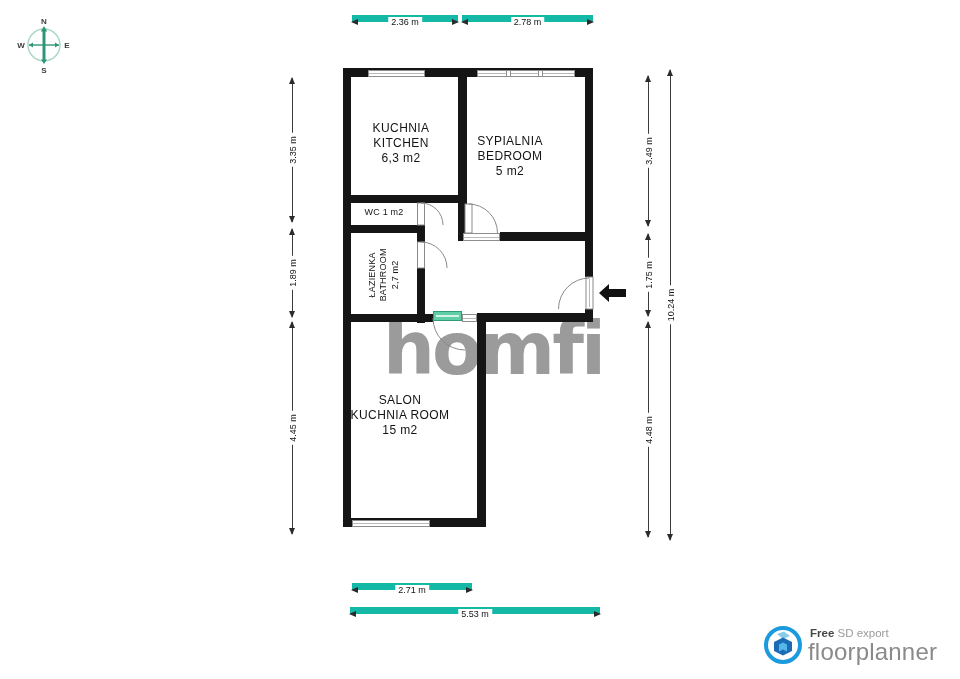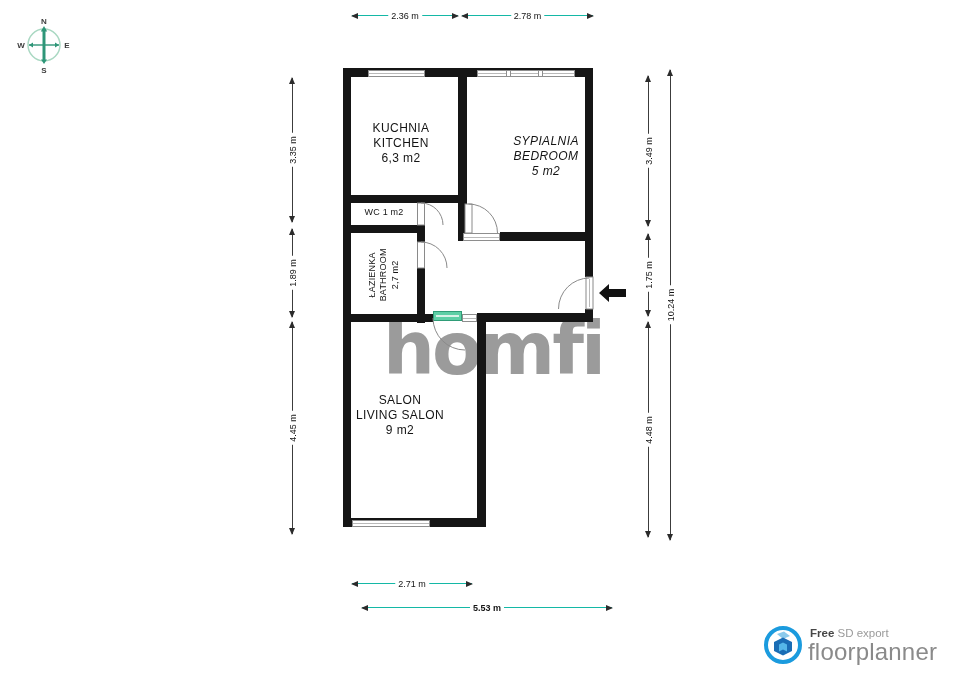--- a/index.html
+++ b/index.html
@@ -17,21 +17,21 @@
   
   .room-label{position:absolute;z-index:7;text-align:center;font-size:12px;line-height:1.25;
               letter-spacing:.4px;color:#141414;white-space:nowrap;}
   .room-label.small{font-size:9px;letter-spacing:.2px;}
   .rot{transform:rotate(-90deg);transform-origin:center center;}
   
   .watermark{position:absolute;z-index:2;font-family:"DejaVu Sans", sans-serif;font-weight:bold;
              color:#9b9b9b;font-size:73px;letter-spacing:-3px;line-height:1;}
   
   .hdim,.vdim{position:absolute;z-index:8;}
-  .hdim{height:0;border-top:1px solid #14b8a6;}
+  .hdim{height:0;border-top:7px solid #14b8a6;}
   .vdim{width:0;border-left:1px solid #3c3c3c;}
   .ah{position:absolute;width:0;height:0;}
   .hdim .ah.l{left:-1px;top:-3.5px;border-right:7px solid #2b2b2b;border-top:3px solid transparent;border-bottom:3px solid transparent;}
   .hdim .ah.r{right:-1px;top:-3.5px;border-left:7px solid #2b2b2b;border-top:3px solid transparent;border-bottom:3px solid transparent;}
   .vdim .ah.t{top:-1px;left:-4px;border-bottom:7px solid #2b2b2b;border-left:3px solid transparent;border-right:3px solid transparent;}
   .vdim .ah.b{bottom:-1px;left:-4px;border-top:7px solid #2b2b2b;border-left:3px solid transparent;border-right:3px solid transparent;}
   .dimlab{position:absolute;left:50%;top:50%;background:#fff;padding:0 3px;font-size:9px;color:#141414;white-space:nowrap;}
   .hdim .dimlab{transform:translate(-50%,-50%);}
   .vdim .dimlab{transform:translate(-50%,-50%) rotate(-90deg);}
   
@@ -108,37 +108,37 @@
     <path d="M433,318 A32,32 0 0 0 465,350" fill="none" stroke="#8a8a8a" stroke-width="1"></path>
 
     <polygon points="599,293 609,284 609,289 626,289 626,297 609,297 609,302" fill="#111"></polygon>
   </svg>
 
   <div class="room-label" style="left:331px;top:121px;width:140px;">
     <span>KUCHNIA</span><br>
     <span>KITCHEN</span><br>
     <span>6,3 m2</span>
   </div>
-  <div class="room-label" style="left:476px;top:134px;width:140px;font-style:italic;">
+  <div class="room-label" style="left:440px;top:134px;width:140px;">
     <span>SYPIALNIA</span><br>
     <span>BEDROOM</span><br>
     <span>5 m2</span>
   </div>
   <div class="room-label small" style="left:344px;top:207px;width:80px;">
     <span>WC 1 m2</span>
   </div>
   <div class="room-label small rot" style="left:334px;top:258px;width:100px;">
     <span>ŁAZIENKA</span><br>
     <span>BATHROOM</span><br>
     <span>2,7 m2</span>
   </div>
   <div class="room-label" style="left:320px;top:393px;width:160px;">
     <span>SALON</span><br>
-    <span>LIVING SALON</span><br>
-    <span>9 m2</span>
+    <span>KUCHNIA ROOM</span><br>
+    <span>15 m2</span>
   </div>
 
   <div class="hdim" style="left:352px;top:15px;width:106px;">
     <span class="ah l"></span>
       <span class="ah r"></span>
     <span class="dimlab">2.36 m</span>
   </div>
   <div class="hdim" style="left:462px;top:15px;width:131px;">
     <span class="ah l"></span>
       <span class="ah r"></span>
@@ -181,21 +181,21 @@
     <span class="ah t"></span>
       <span class="ah b"></span>
     <span class="dimlab">10.24 m</span>
   </div>
 
   <div class="hdim" style="left:352px;top:583px;width:120px;">
     <span class="ah l"></span>
       <span class="ah r"></span>
     <span class="dimlab">2.71 m</span>
   </div>
-  <div class="hdim" style="left:362px;top:607px;width:250px;font-weight:bold;">
+  <div class="hdim" style="left:350px;top:607px;width:250px;">
     <span class="ah l"></span>
       <span class="ah r"></span>
     <span class="dimlab">5.53 m</span>
   </div>
 
   <div class="brand" style="left:762px;top:624px;width:196px;height:44px;">
     <svg width="42" height="42" viewBox="0 0 42 42" style="position:absolute;left:0;top:0;">
       <circle cx="21" cy="21" r="17" fill="#ffffff" stroke="#1b9bde" stroke-width="4"></circle>
       <polygon points="15,10 22,7.5 28,12 21,15" fill="#8ccaec"></polygon>
       <path d="M12,18 L21,13.5 L30,18 L30,27 L21,31.5 L12,27 Z" fill="#1a6db5"></path>

